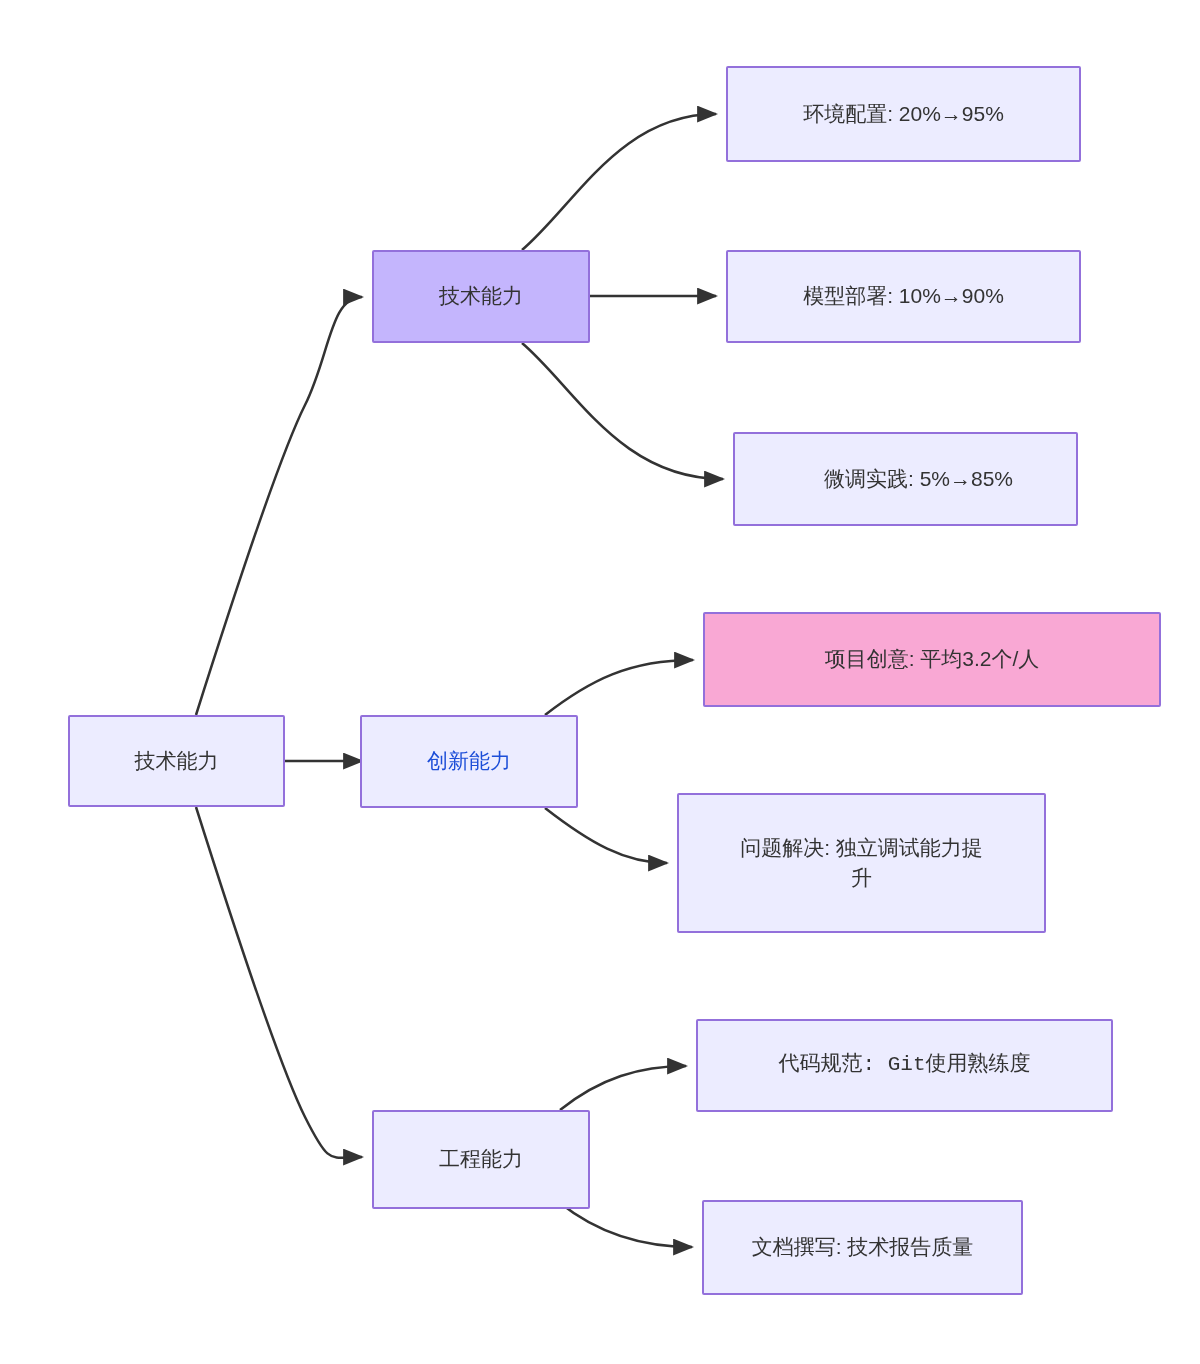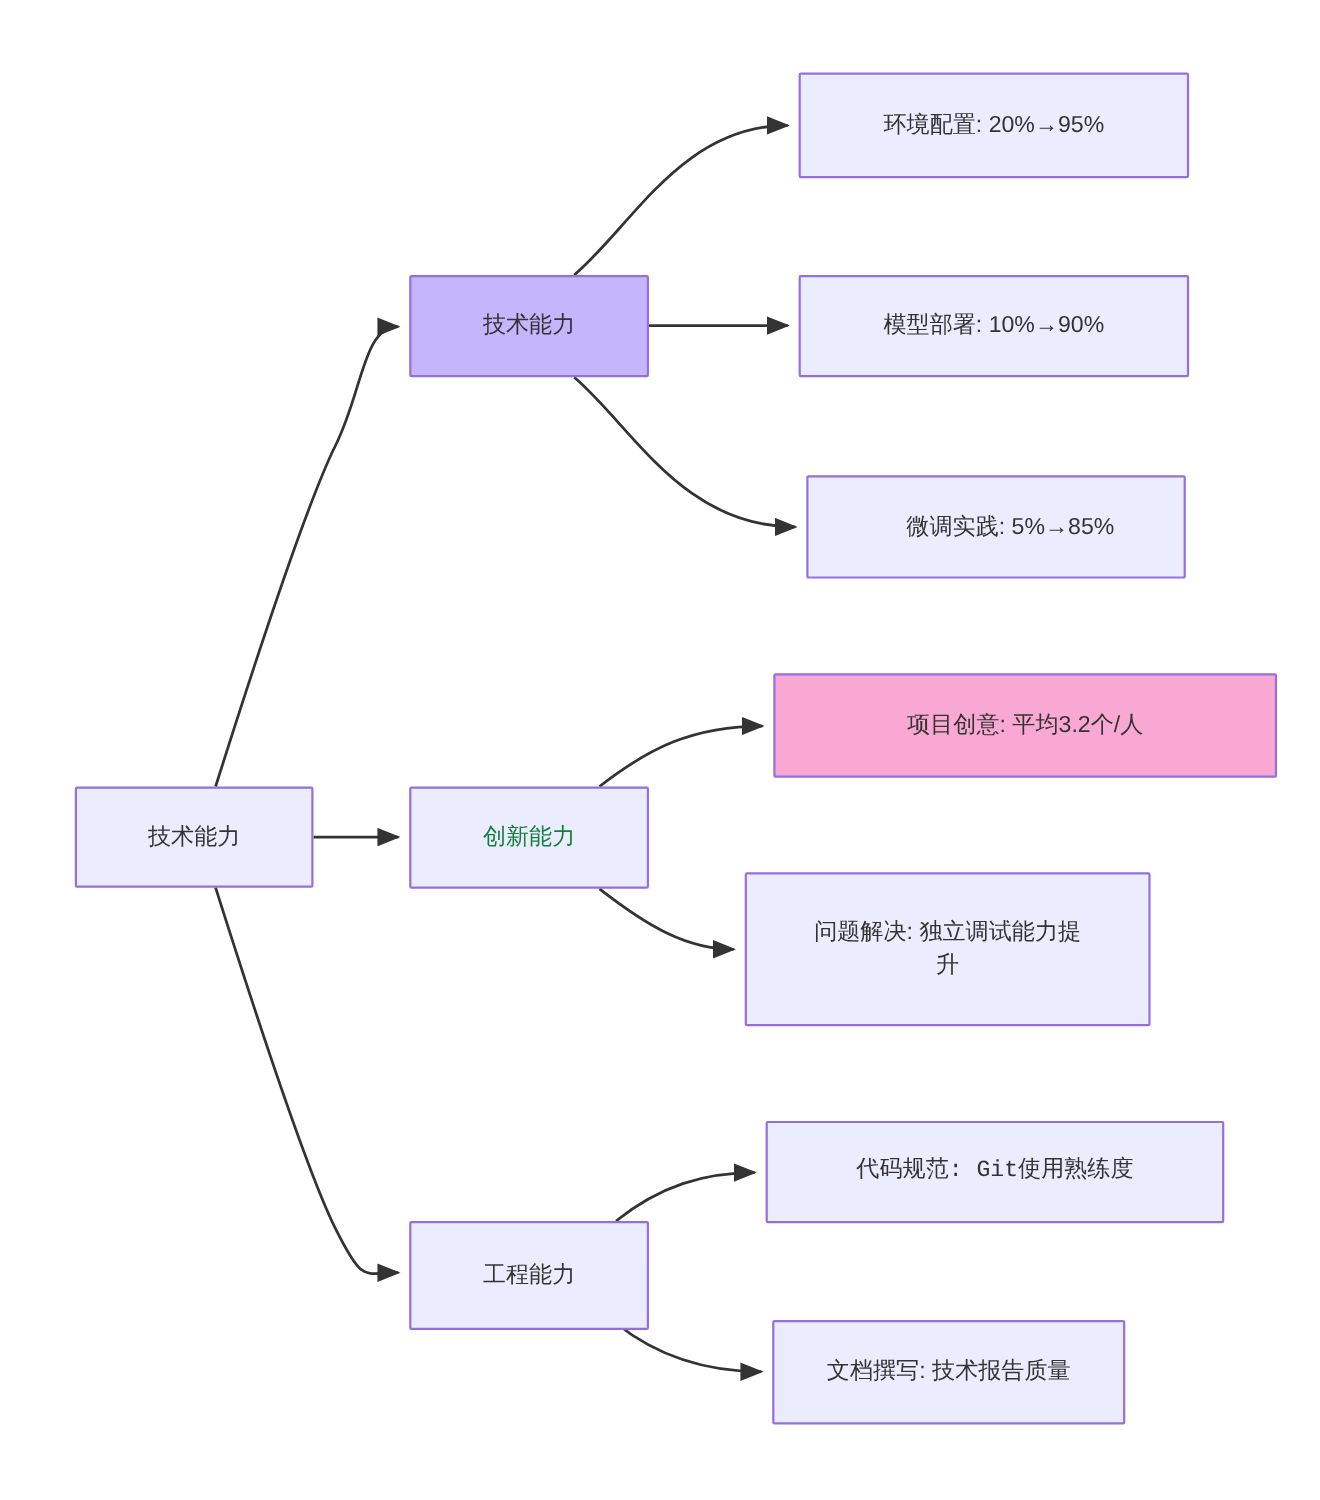--- a/index.html
+++ b/index.html
@@ -61,21 +61,21 @@
         <path d="M522,343 C575,388 620,479 723,479" class="edge-path" stroke="#333333" stroke-width="2.5" marker-end="url(#arrowhead)"></path>
         <path d="M545,715 C590,680 630,660 693,660" class="edge-path" stroke="#333333" stroke-width="2.5" marker-end="url(#arrowhead)"></path>
         <path d="M545,808 C590,843 625,863 667,863" class="edge-path" stroke="#333333" stroke-width="2.5" marker-end="url(#arrowhead)"></path>
         <path d="M560,1110 C600,1078 640,1066 686,1066" class="edge-path" stroke="#333333" stroke-width="2.5" marker-end="url(#arrowhead)"></path>
         <path d="M560,1203 C600,1235 645,1247 692,1247" class="edge-path" stroke="#333333" stroke-width="2.5" marker-end="url(#arrowhead)"></path>
       </g>
   </svg>
   <div id="node-layer">
       <div class="node" style="left: 68px; top: 715px; width: 217px; height: 92px; background: rgb(236, 236, 255); border-color: rgb(147, 112, 219); color: rgb(51, 51, 51);"><span>技术能力</span></div>
       <div class="node" style="left: 372px; top: 250px; width: 218px; height: 93px; background: #c4b5fd; border-color: rgb(147, 112, 219); color: rgb(51, 51, 51);"><span>技术能力</span></div>
-      <div class="node" style="left: 372px; top: 715px; width: 218px; height: 93px; background: rgb(236, 236, 255); border-color: rgb(147, 112, 219); color: #15803d;"><span>创新能力</span></div>
+      <div class="node" style="left: 360px; top: 715px; width: 218px; height: 93px; background: rgb(236, 236, 255); border-color: rgb(147, 112, 219); color: #1d4ed8;"><span>创新能力</span></div>
       <div class="node" style="left: 372px; top: 1110px; width: 218px; height: 99px; background: rgb(236, 236, 255); border-color: rgb(147, 112, 219); color: rgb(51, 51, 51);"><span>工程能力</span></div>
       <div class="node" style="left: 726px; top: 66px; width: 355px; height: 96px; background: rgb(236, 236, 255); border-color: rgb(147, 112, 219); color: rgb(51, 51, 51);"><span>环境配置: 20%→95%</span></div>
       <div class="node" style="left: 726px; top: 250px; width: 355px; height: 93px; background: rgb(236, 236, 255); border-color: rgb(147, 112, 219); color: rgb(51, 51, 51);"><span>模型部署: 10%→90%</span></div>
       <div class="node" style="left: 733px; top: 432px; width: 345px; height: 94px; background: rgb(236, 236, 255); border-color: rgb(147, 112, 219); color: rgb(51, 51, 51); padding-left: 34px;"><span>微调实践: 5%→85%</span></div>
       <div class="node" style="left: 703px; top: 612px; width: 458px; height: 95px; background: #f9a8d4; border-color: rgb(147, 112, 219); color: rgb(51, 51, 51);"><span>项目创意: 平均3.2个/人</span></div>
       <div class="node" style="left: 677px; top: 793px; width: 369px; height: 140px; background: rgb(236, 236, 255); border-color: rgb(147, 112, 219); color: rgb(51, 51, 51);"><span>问题解决: 独立调试能力提
 升</span></div>
       <div class="node" style="left: 696px; top: 1019px; width: 417px; height: 93px; background: rgb(236, 236, 255); border-color: rgb(147, 112, 219); color: rgb(51, 51, 51); font-family: Liberation Mono, monospace;"><span>代码规范: Git使用熟练度</span></div>
       <div class="node" style="left: 702px; top: 1200px; width: 321px; height: 95px; background: rgb(236, 236, 255); border-color: rgb(147, 112, 219); color: rgb(51, 51, 51);"><span>文档撰写: 技术报告质量</span></div>
     </div>

